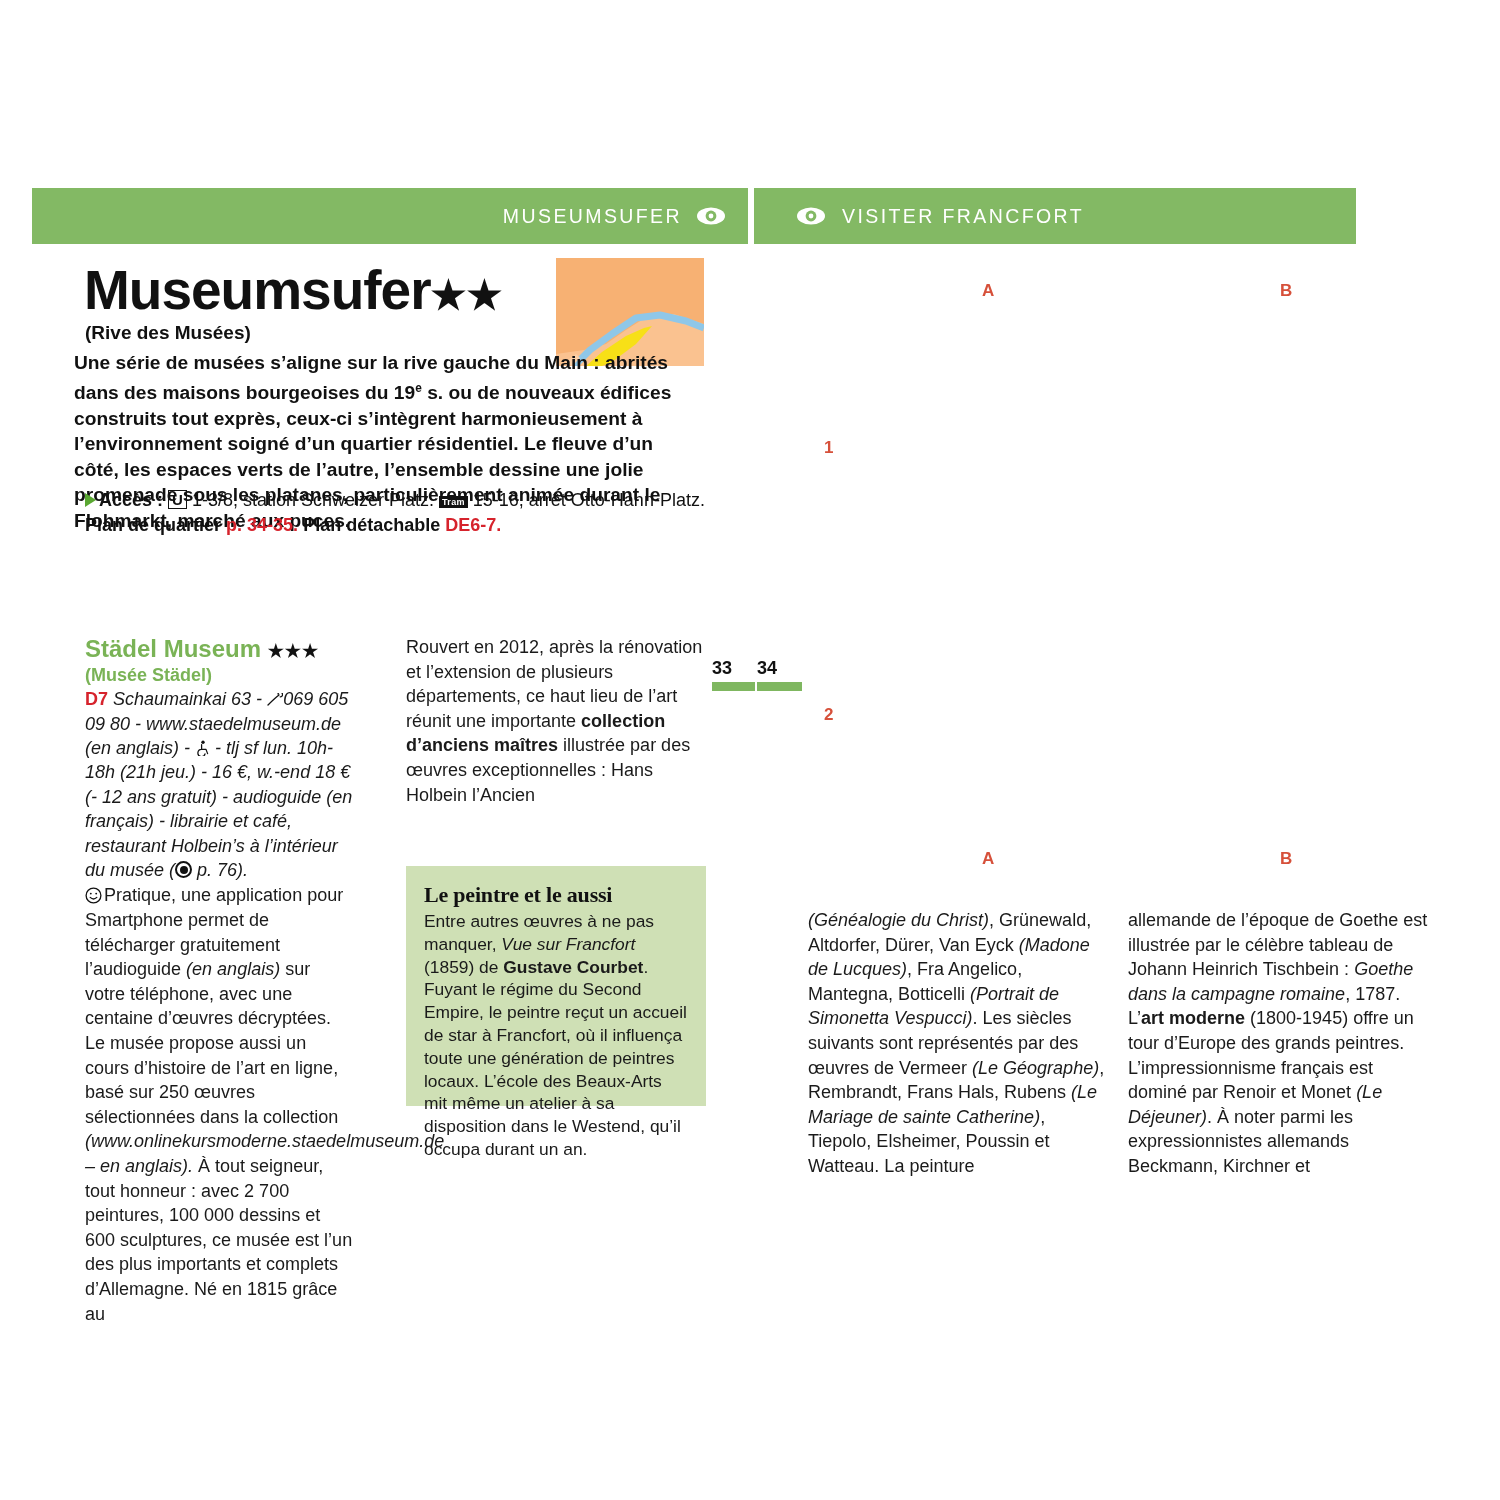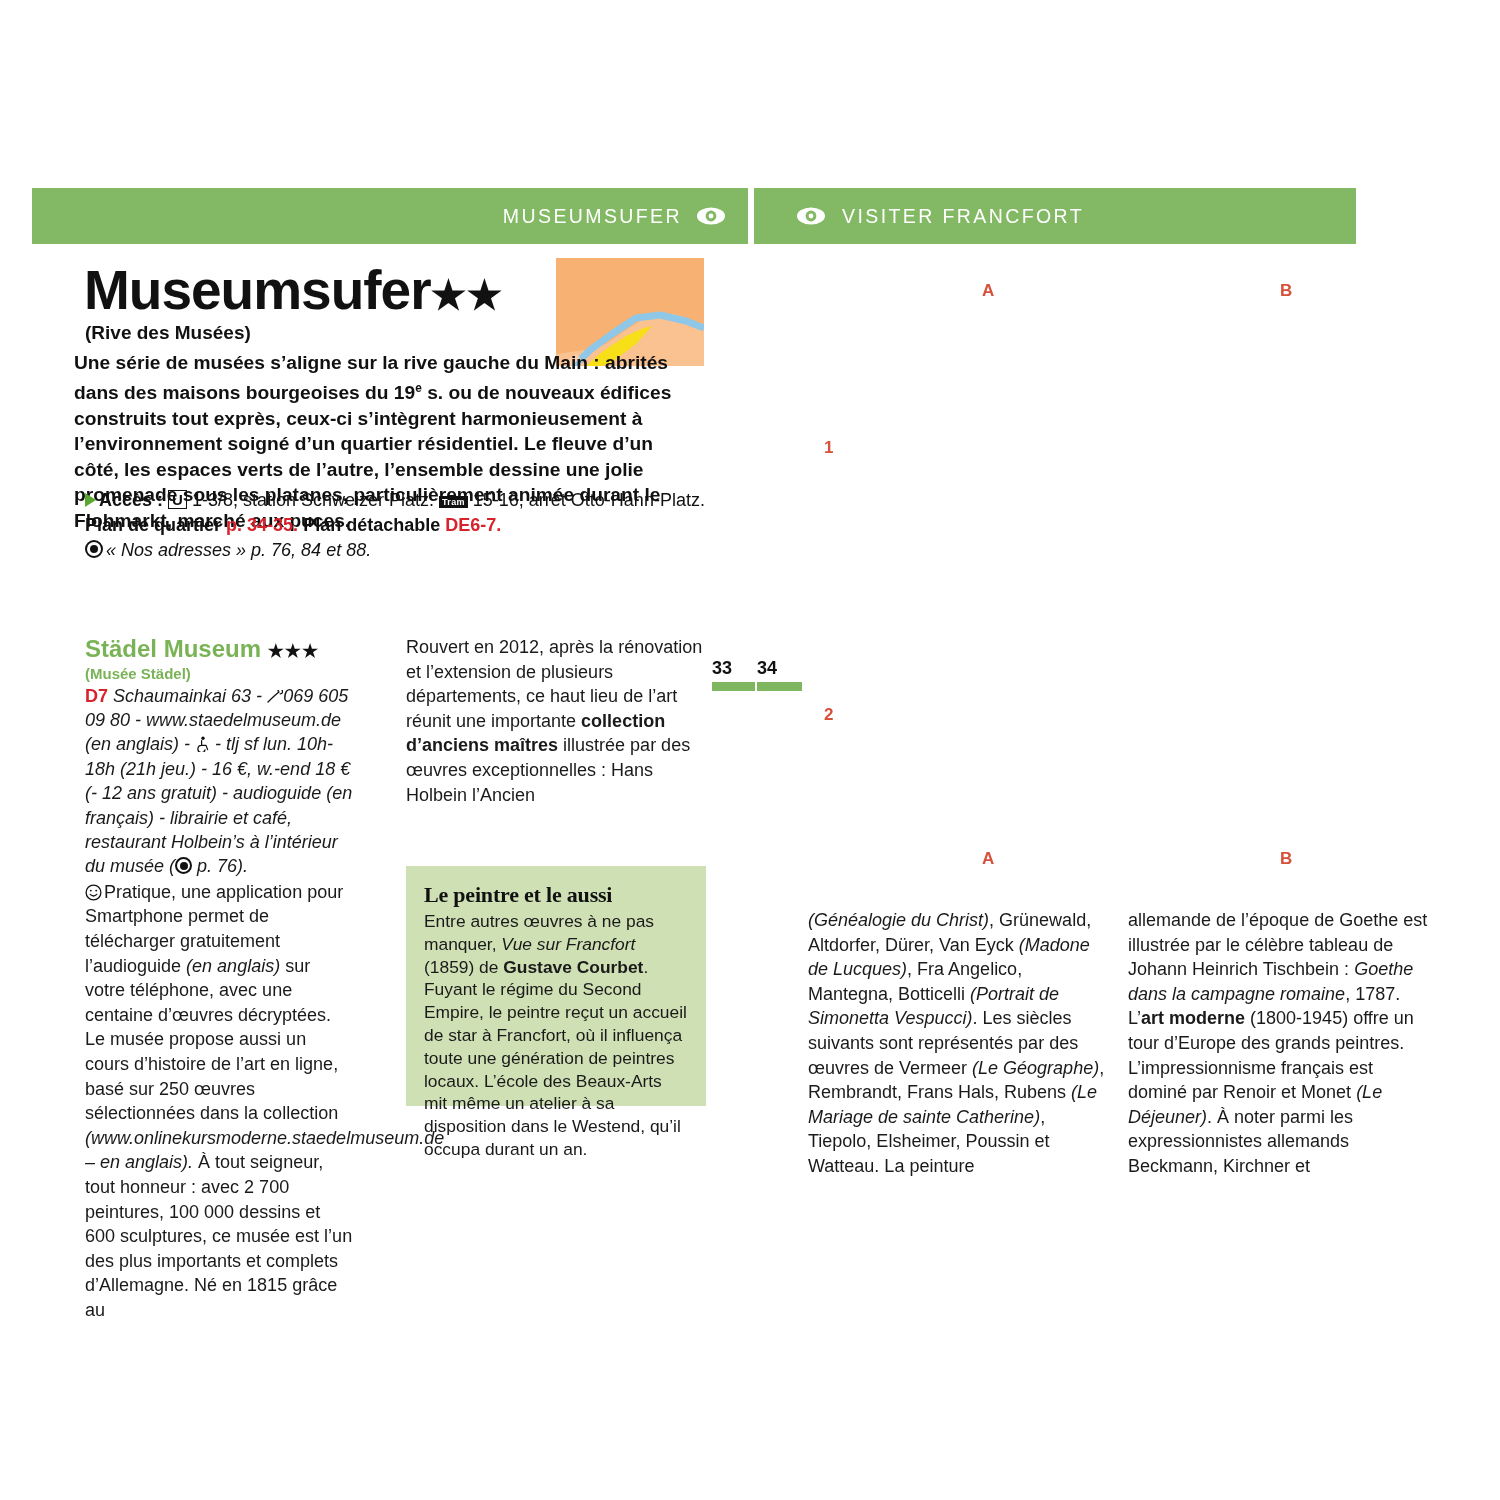--- a/index.html
+++ b/index.html
@@ -176,21 +176,21 @@
 
   #poi-title {
     font-size: 24px;
     font-weight: 700;
     color: #7ab356;
     line-height: 1.15;
     margin-bottom: 2px;
   }
   #poi-title .pstars { color: #111; font-size: 18px; letter-spacing: 1px; }
   #poi-subtitle {
-    font-size: 15px;
+    font-size: 18px;
     font-weight: 700;
     color: #7ab356;
     line-height: 1.2;
     margin-bottom: 1px;
   }
   #poi-info {
     font-style: italic;
     font-size: 18px;
     line-height: 24.4px;
   }
@@ -327,23 +327,20 @@
     <span class="ubox">U</span>
     <span>1-3/8, station Schweizer Platz.</span>
     <span class="trambox">Tram</span>
     <span>15-16, arrêt Otto-Hahn-Platz.</span>
   </div>
   <div>
     <span class="b">Plan de quartier</span>
     <span class="red">p. 34-35.</span>
     <span class="b">Plan détachable</span>
     <span class="red">DE6-7.</span>
-  </div>
-  <div>
-    <span class="arrowcirc"></span><span class="ital">« Nos adresses » p. 76, 84 et 88.</span>
   </div>
 </div>
 
 <div class="col" id="col-1">
   <div id="poi-title">
     <span>Städel Museum</span>
     <span class="pstars">★★★</span>
   </div>
   <div id="poi-subtitle">(Musée Städel)</div>
   <div id="poi-info">

